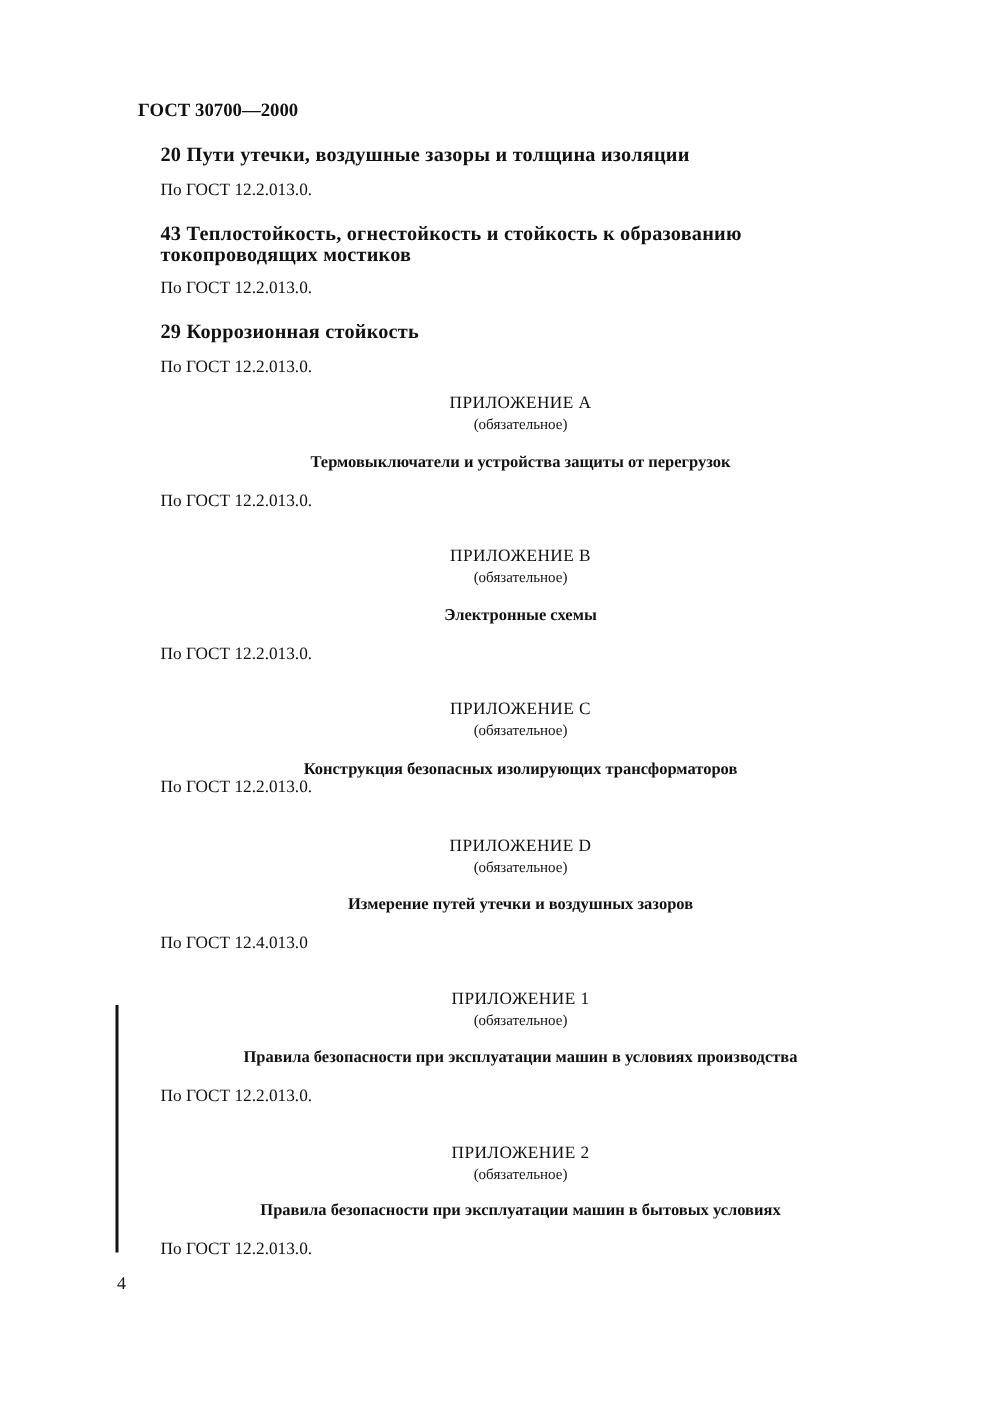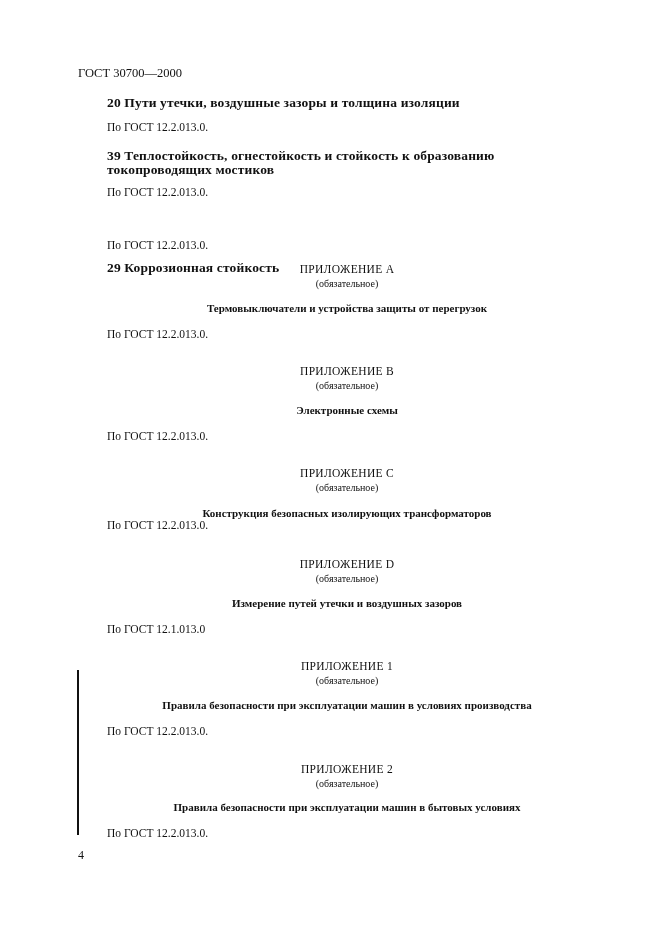--- a/index.html
+++ b/index.html
@@ -1,60 +1,60 @@
 <!DOCTYPE html>
 <html><head>
 <meta charset="utf-8">
 <style>
   html, body { margin: 0; padding: 0; background: #ffffff; }
   body { width: 661px; height: 936px; position: relative; overflow: hidden; font-family: "Liberation Serif", "DejaVu Serif", serif; color: #111; }
   .abs { position: absolute; white-space: nowrap; }
-  .doc-id { left: 78px; top: 66px; font-size: 12.5px; font-weight: normal; }
+  .doc-id { left: 92px; top: 66px; font-size: 12.5px; font-weight: bold; }
   .sec-title { left: 107px; font-size: 13.5px; font-weight: bold; letter-spacing: 0.15px; line-height: 16px; }
   .body-text { left: 107px; font-size: 11.5px; }
   .app-label { font-size: 11.5px; left: 0; width: 694px; text-align: center; letter-spacing: 0.3px; }
   .app-note { font-size: 10px; left: 0; width: 694px; text-align: center; }
   .app-title { font-size: 11px; font-weight: bold; left: 0; width: 694px; text-align: center; }
   .margin-bar { position: absolute; left: 77px; top: 670px; width: 2px; height: 165px; background: #111; }
   .page-num { left: 78px; top: 848px; font-size: 12px; }
 </style>
 </head>
 <body>
 
 <div class="abs doc-id">ГОСТ 30700—2000</div>
 
 <div class="abs sec-title" style="top:95px;">20  Пути утечки, воздушные зазоры и толщина изоляции</div>
 <div class="abs body-text" style="top:121px;">По ГОСТ 12.2.013.0.</div>
 
-<div class="abs sec-title" style="top:148px;">39  Теплостойкость, огнестойкость и стойкость к образованию</div>
+<div class="abs sec-title" style="top:148px;">43  Теплостойкость, огнестойкость и стойкость к образованию</div>
 <div class="abs sec-title" style="top:162px;text-align:center;">токопроводящих мостиков</div>
 <div class="abs body-text" style="top:186px;">По ГОСТ 12.2.013.0.</div>
 
-<div class="abs sec-title" style="top:213px;margin-top:47px;">29  Коррозионная стойкость</div>
+<div class="abs sec-title" style="top:213px;">29  Коррозионная стойкость</div>
 <div class="abs body-text" style="top:239px;">По ГОСТ 12.2.013.0.</div>
 
 <div class="abs app-label" style="top:263px;">ПРИЛОЖЕНИЕ А</div>
 <div class="abs app-note" style="top:278px;">(обязательное)</div>
 <div class="abs app-title" style="top:302px;">Термовыключатели и устройства защиты от перегрузок</div>
 <div class="abs body-text" style="top:328px;">По ГОСТ 12.2.013.0.</div>
 
 <div class="abs app-label" style="top:365px;">ПРИЛОЖЕНИЕ В</div>
 <div class="abs app-note" style="top:380px;">(обязательное)</div>
 <div class="abs app-title" style="top:404px;">Электронные схемы</div>
 <div class="abs body-text" style="top:430px;">По ГОСТ 12.2.013.0.</div>
 
 <div class="abs app-label" style="top:467px;">ПРИЛОЖЕНИЕ С</div>
 <div class="abs app-note" style="top:482px;">(обязательное)</div>
 <div class="abs app-title" style="top:507px;">Конструкция безопасных изолирующих трансформаторов</div>
 <div class="abs body-text" style="top:519px;">По ГОСТ 12.2.013.0.</div>
 
 <div class="abs app-label" style="top:558px;">ПРИЛОЖЕНИЕ D</div>
 <div class="abs app-note" style="top:573px;">(обязательное)</div>
 <div class="abs app-title" style="top:597px;">Измерение путей утечки и воздушных зазоров</div>
-<div class="abs body-text" style="top:623px;">По ГОСТ 12.1.013.0</div>
+<div class="abs body-text" style="top:623px;">По ГОСТ 12.4.013.0</div>
 
 <div class="margin-bar"></div>
 
 <div class="abs app-label" style="top:660px;">ПРИЛОЖЕНИЕ 1</div>
 <div class="abs app-note" style="top:675px;">(обязательное)</div>
 <div class="abs app-title" style="top:699px;">Правила безопасности при эксплуатации машин в условиях производства</div>
 <div class="abs body-text" style="top:725px;">По ГОСТ 12.2.013.0.</div>
 
 <div class="abs app-label" style="top:763px;">ПРИЛОЖЕНИЕ 2</div>
 <div class="abs app-note" style="top:778px;">(обязательное)</div>

